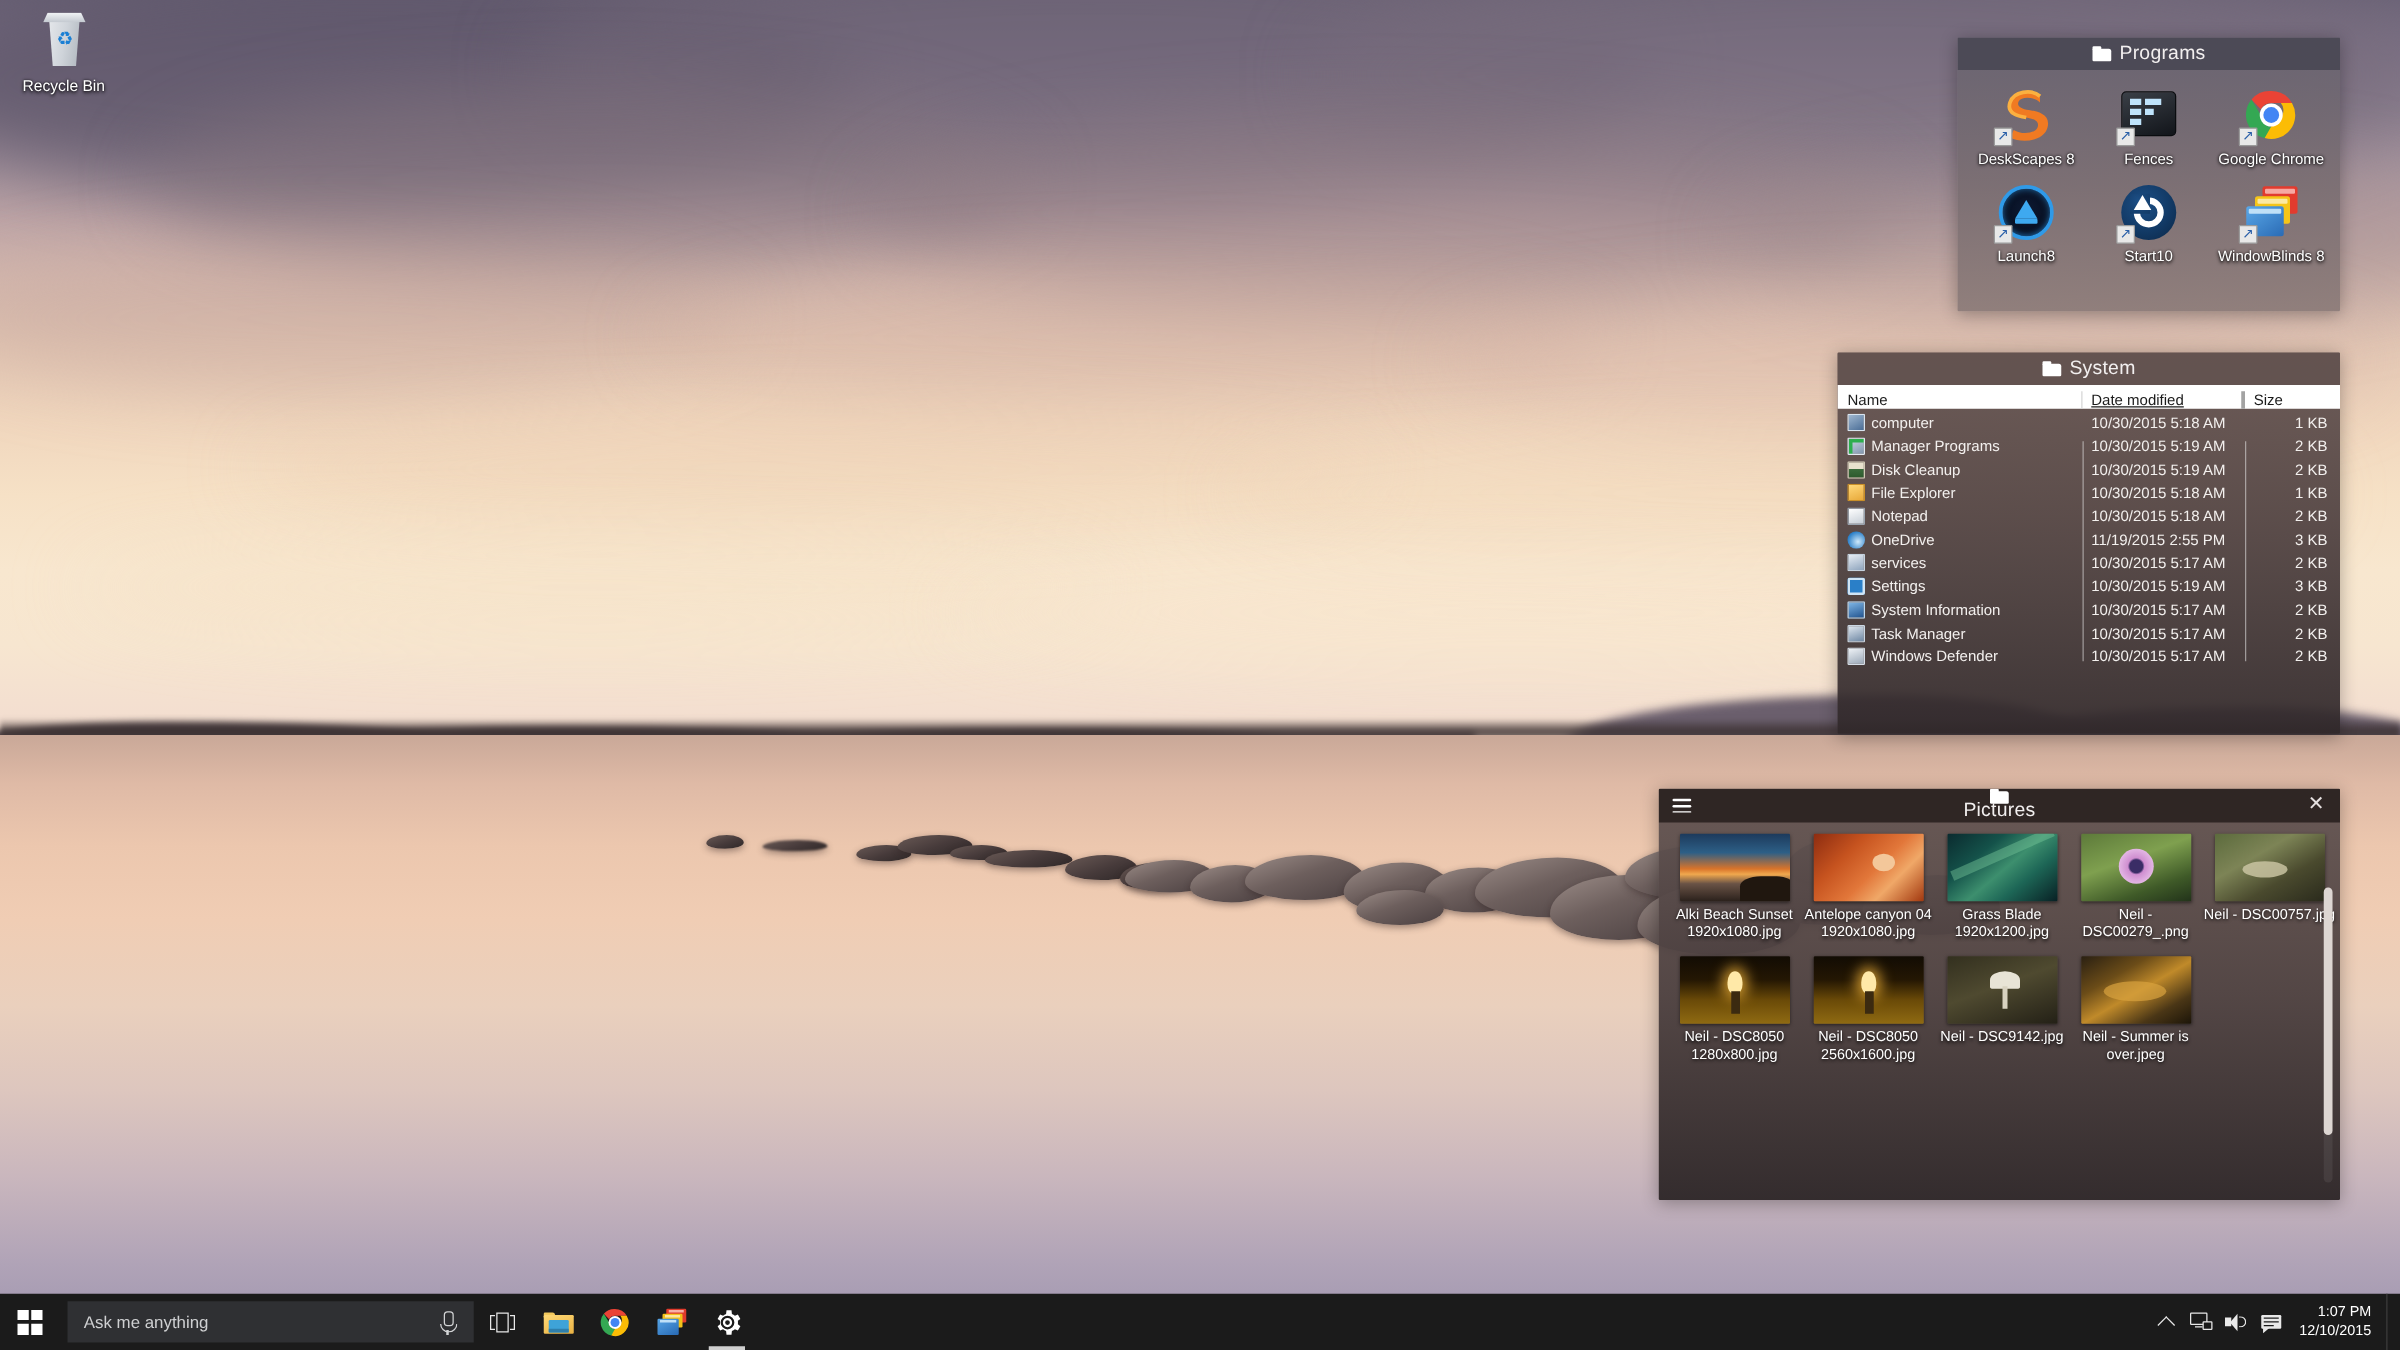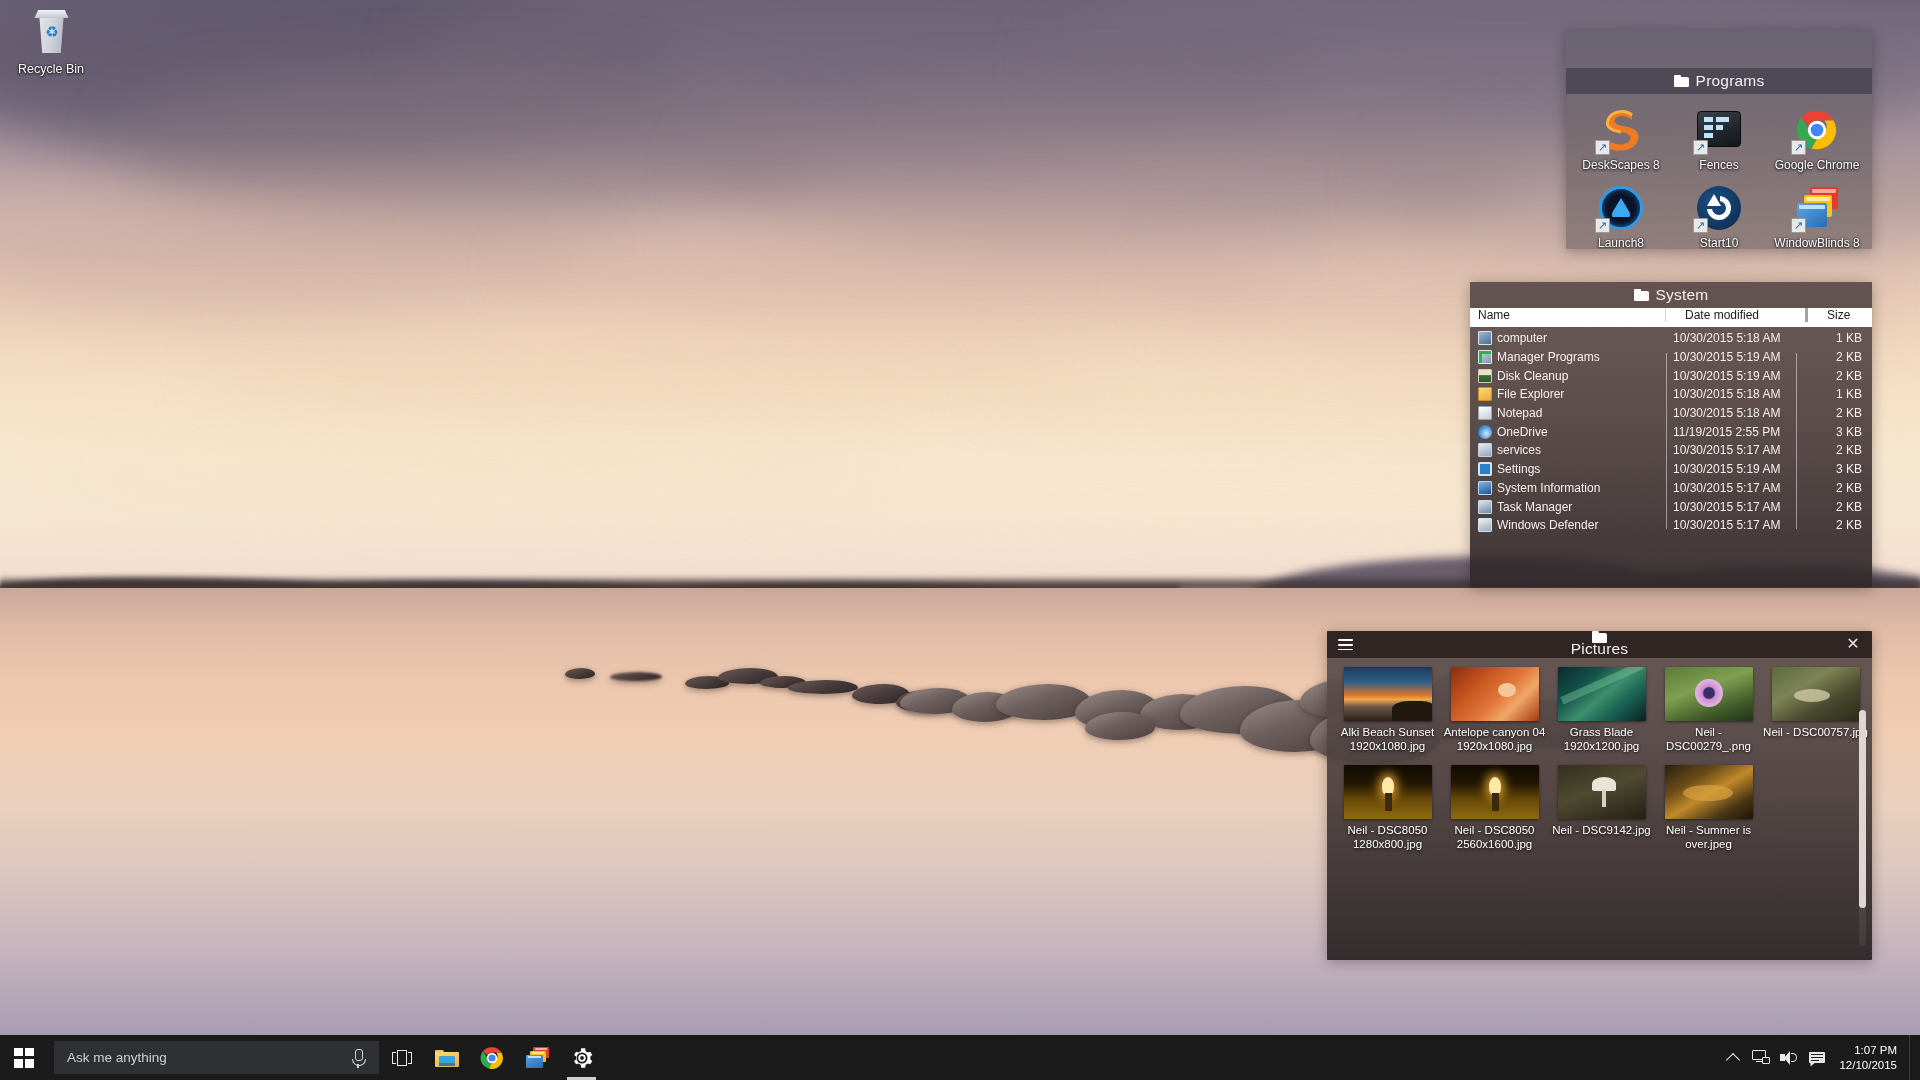--- a/index.html
+++ b/index.html
@@ -58,38 +58,38 @@
   .fence-title .folder{ width:15px; height:12px; position:relative; display:inline-block; }
   .fence-title .folder:before{ content:""; position:absolute; left:0; top:2px;
       width:15px; height:10px; background:#ffffff; border-radius:1px 2px 1px 1px; }
   .fence-title .folder:after{ content:""; position:absolute; left:0; top:0;
       width:7px; height:3px; background:#ffffff; border-radius:1px 1px 0 0; }
   .fence-body{ position:relative; }
 
   
   #fence-programs{ left:1566px; top:30px; width:306px; height:219px;
       background:linear-gradient(180deg, rgba(104,99,112,.88) 0%, rgba(120,108,112,.88) 55%, rgba(136,120,118,.88) 100%); }
-  #fence-programs .fence-title{ background:rgba(74,72,84,.92);margin-top:38px; }
+  #fence-programs .fence-title{ background:rgba(74,72,84,.92); }
   .prog-grid{ display:flex; flex-wrap:wrap; padding:12px 6px 0 6px; }
   .prog-item{ width:98px; text-align:center; margin-bottom:12px; cursor:default; }
   .prog-ico{ width:48px; height:48px; margin:0 auto 4px; position:relative; }
   .prog-lbl{ color:#fff; font-size:12px; line-height:14px;
       text-shadow:0 1px 3px rgba(0,0,0,.9),0 0 2px rgba(0,0,0,.8); }
   .shortcut-arrow{ position:absolute; left:-2px; bottom:-1px; width:15px; height:15px;
       background:#e8e8e8; border:1px solid #9a9a9a; border-radius:1px;
       color:#2a5fa8; font-size:11px; line-height:13px; text-align:center; }
 
   
   #fence-system{ left:1470px; top:282px; width:402px; height:305px;
       background:linear-gradient(180deg, rgba(96,80,78,.90) 0%, rgba(78,64,64,.92) 45%, rgba(48,40,42,.93) 100%); }
   #fence-system .fence-title{ background:rgba(99,83,80,.93); }
-  .sys-head{ display:flex; background:#ffffff; height:19px; align-items:flex-start;
-      font-size:12px; color:#1b1b1b;gap:12px; }
+  .sys-head{ display:flex; background:#ffffff; height:19px; align-items:flex-end;
+      font-size:12px; color:#1b1b1b; }
   .sys-head .c1{ width:196px; padding-left:8px; border-right:1px solid #d6d6d6; }
-  .sys-head .c2{ width:130px; padding-left:7px; border-right:3px solid #a3a3a3; }
+  .sys-head .c2{ width:130px; padding-left:7px; border-right:3px solid #a3a3a3;text-decoration:underline; }
   .sys-head .c3{ flex:1; padding-left:7px; }
   .sys-rows{ padding-top:2px; }
   .sys-row{ display:flex; height:18.7px; align-items:center; font-size:12px;
       color:#f3f0ee; cursor:default; }
   .sys-row .n{ width:196px; display:flex; align-items:center; gap:5px; padding-left:8px;
       white-space:nowrap; overflow:hidden; }
   .sys-row .d{ width:130px; padding-left:7px; }
   .sys-row .s{ flex:1; padding-right:10px; text-align:right; }
   .sys-ico{ width:14px; height:14px; flex:none; border-radius:1px; position:relative; }
   .sys-sep{ position:absolute; top:45px; bottom:6px; width:1px; background:rgba(230,230,230,.55); }

